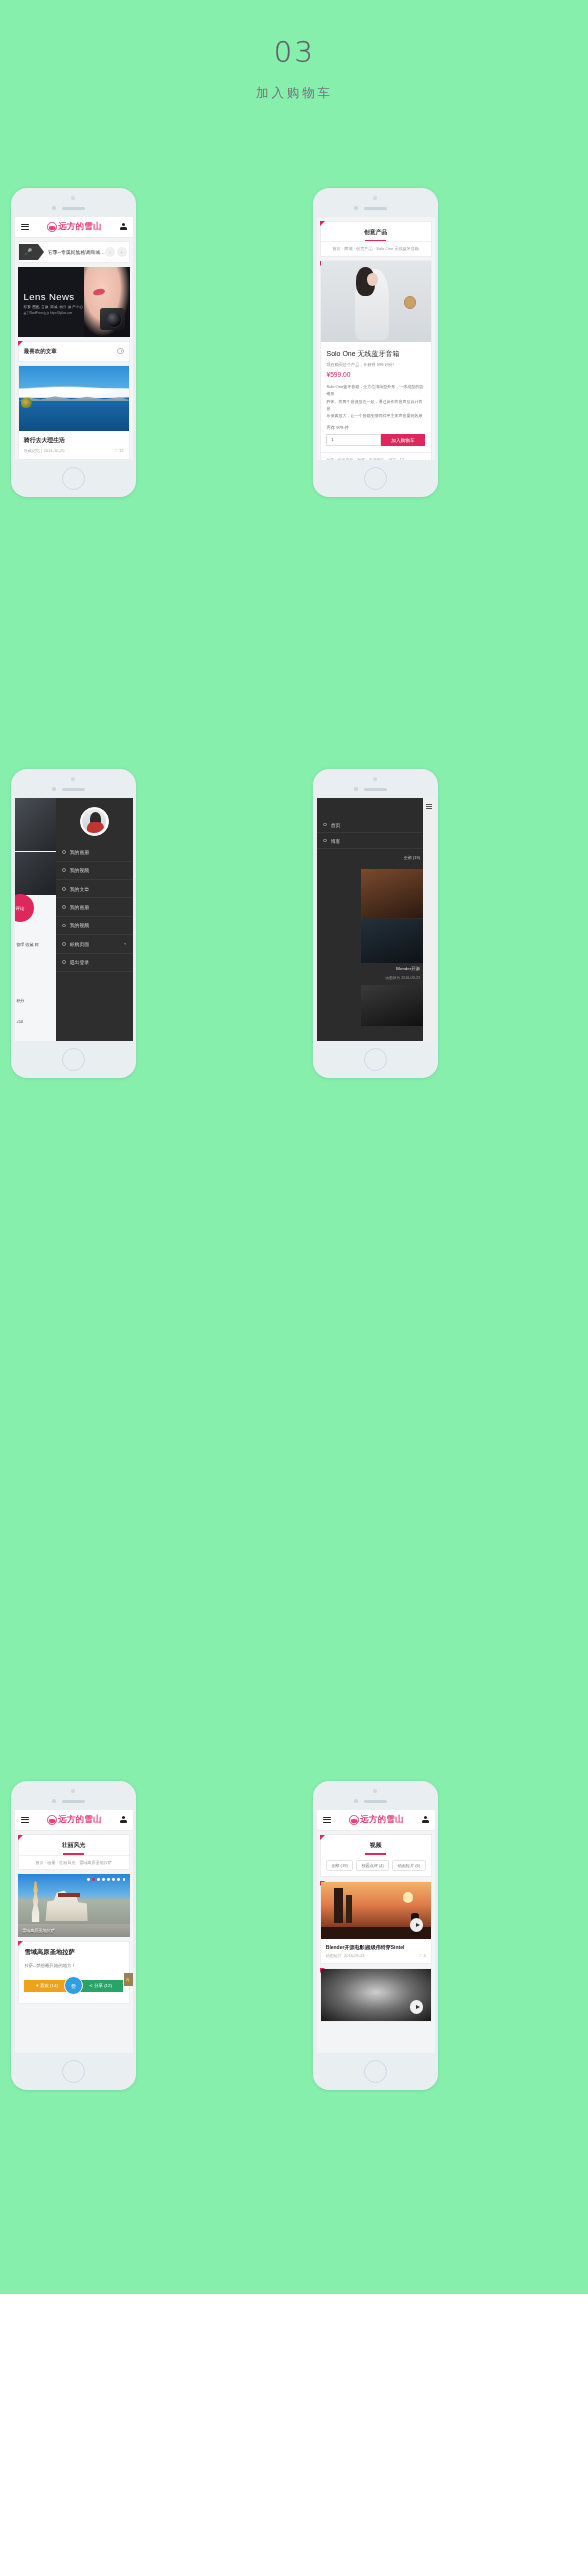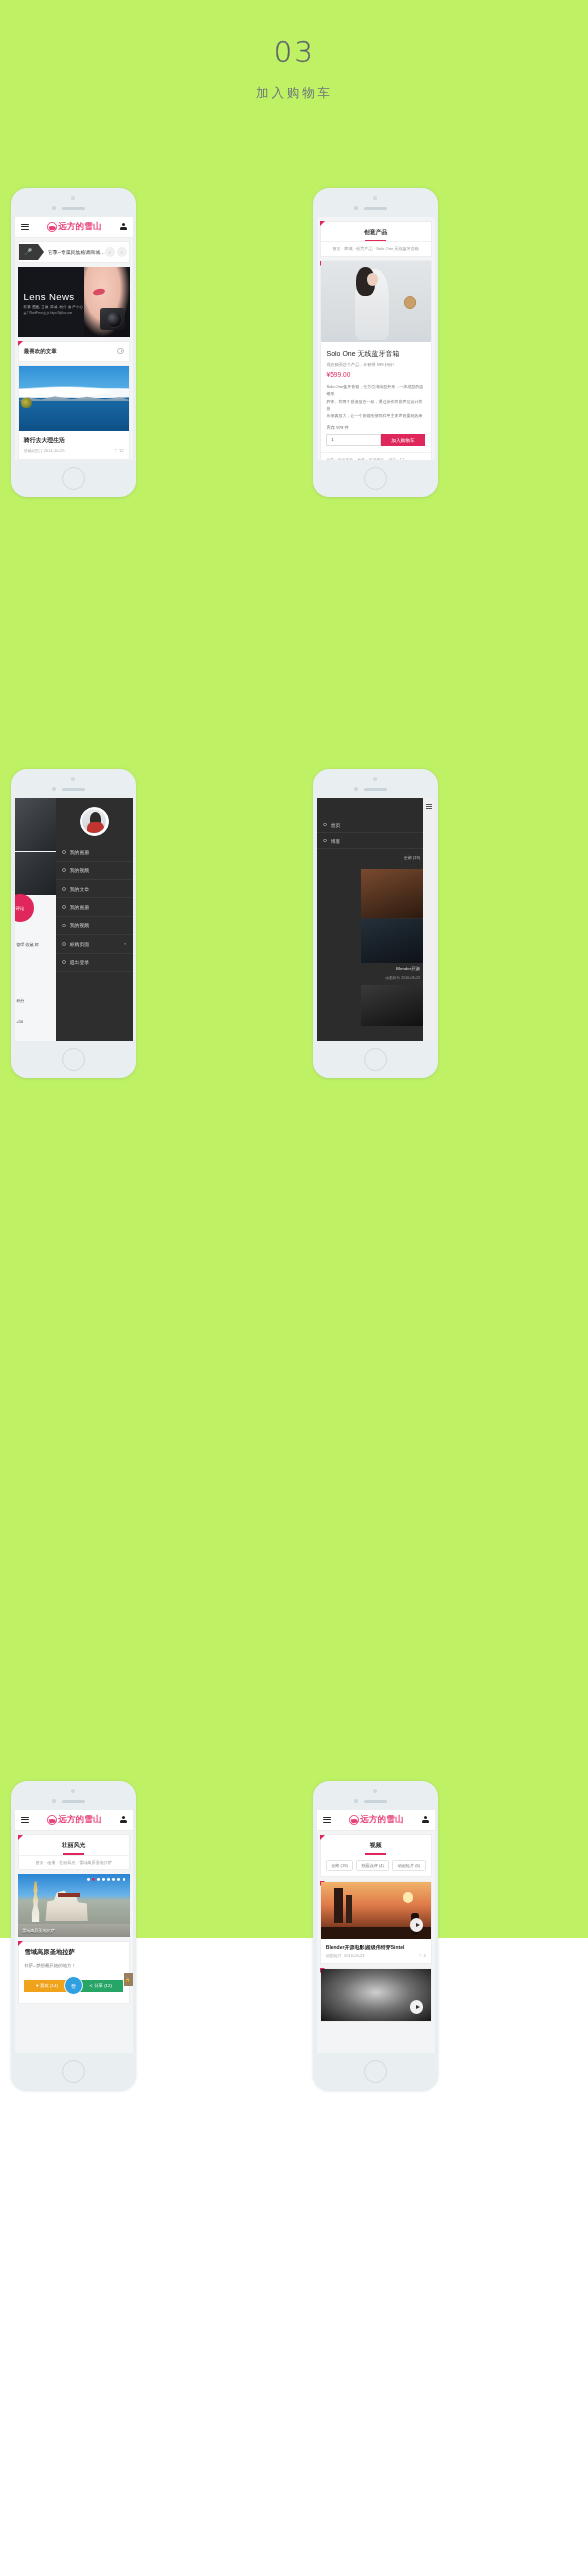--- a/index.html
+++ b/index.html
@@ -2,21 +2,21 @@
 <html style="font-size:11.8px"><head>
 <meta charset="utf-8">
 <style>
   * { box-sizing: border-box; margin: 0; padding: 0; }
   html, body {
     width: 589px; height: 2576px;
     background: #ffffff;
     font-family: "Liberation Sans", "DejaVu Sans", sans-serif;
     overflow: hidden;
   }
-  .page { position: relative; width: 589px; height: 1938px; background:#bef264; }
+  .page { position: relative; width: 589px; height: 2294px; background:#86efac; }
 
   
   .heading { position:absolute; top:35px; left:0; width:589px; text-align:center; }
   .heading .num {
     font-size: 29px; color:#5b5f66; letter-spacing:2.2px;
     font-family: "DejaVu Sans", sans-serif; font-weight:300;
     -webkit-text-stroke: 0.3px #6a6e75;
   }
   .heading .sub {
     margin-top:16px; font-size:12.5px; color:#6f747b; letter-spacing:2.9px; font-weight:400;

